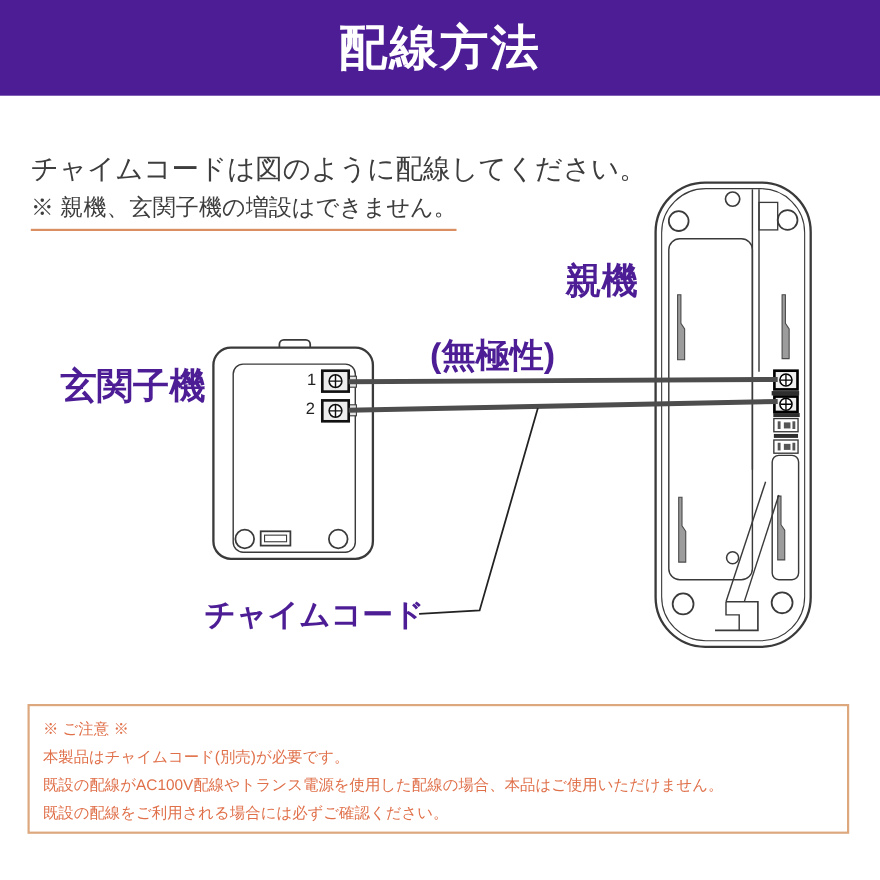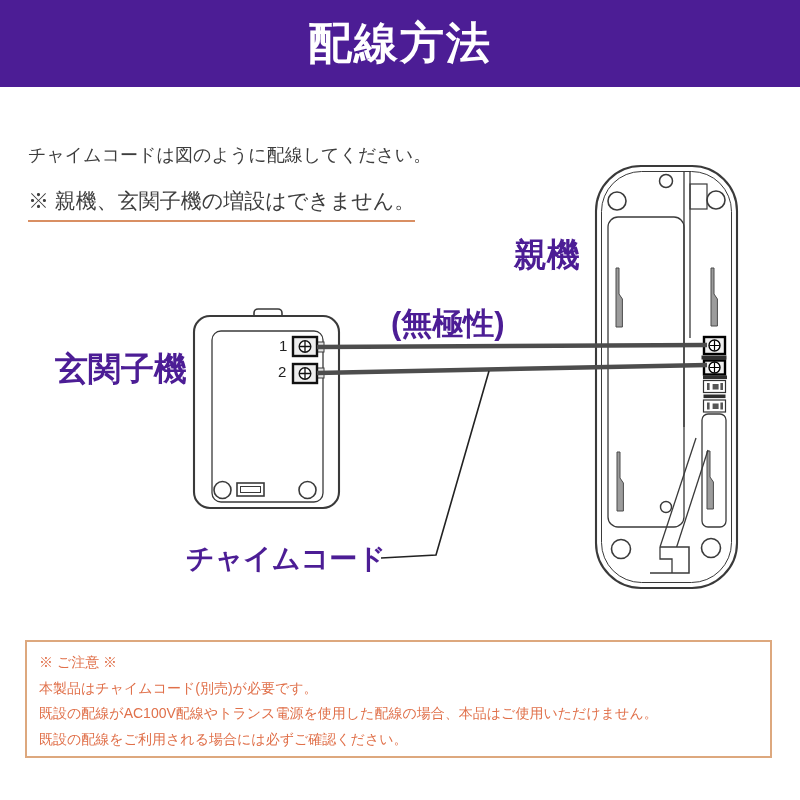--- a/index.html
+++ b/index.html
@@ -14,30 +14,30 @@
   .banner {
     position:absolute; left:0; top:0; width:800px; height:87px;
     background:#4c1d95;
     display:flex; align-items:center; justify-content:center;
   }
   .banner h1 {
     color:#ffffff; font-size:44px; font-weight:bold; letter-spacing:2px;
   }
   
   .desc { position:absolute; left:28px; top:140px; color:#3d3d3d; }
-  .desc .l1 { font-size:18px; line-height:30px; }
+  .desc .l1 { font-size:25px; line-height:30px;font-family:Liberation Serif, serif; }
   .desc .l2 {
-    display:inline-block; margin-top:16px;
+    display:inline-block; margin-top:4px;
     font-size:21px; line-height:30px;
     border-bottom:2px solid #d98f63; padding-bottom:4px;text-align:center;
   }
   
   svg.diagram { position:absolute; left:0; top:0; width:800px; height:800px; }
   .lbl { position:absolute; color:#4c1d95; font-weight:bold; white-space:nowrap; }
-  .lbl-sub     { left:55px;  top:329px; font-size:33px;margin-top:18px; }
+  .lbl-sub     { left:55px;  top:329px; font-size:33px; }
   .lbl-main    { left:514px; top:233px; font-size:33px; }
   .lbl-polar   { left:391px; top:303px; font-size:31px; }
   .lbl-cord    { left:186px; top:540px; font-size:28px; }
   .lbl-digit   { font-size:15px; font-weight:normal; color:#222; }
   .lbl-d1 { left:279px; top:337px; }
   .lbl-d2 { left:278px; top:363px; }
   
   .caution {
     position:absolute; left:25px; top:640px; width:747px; height:118px;
     border:2px solid #dda87e;

